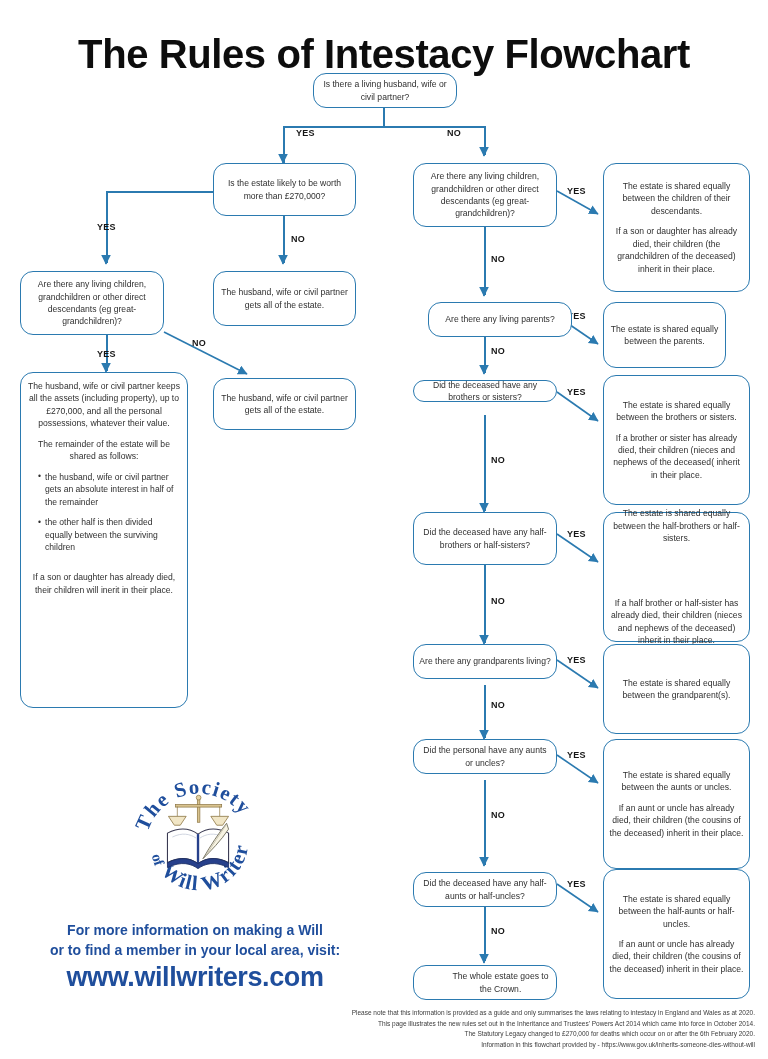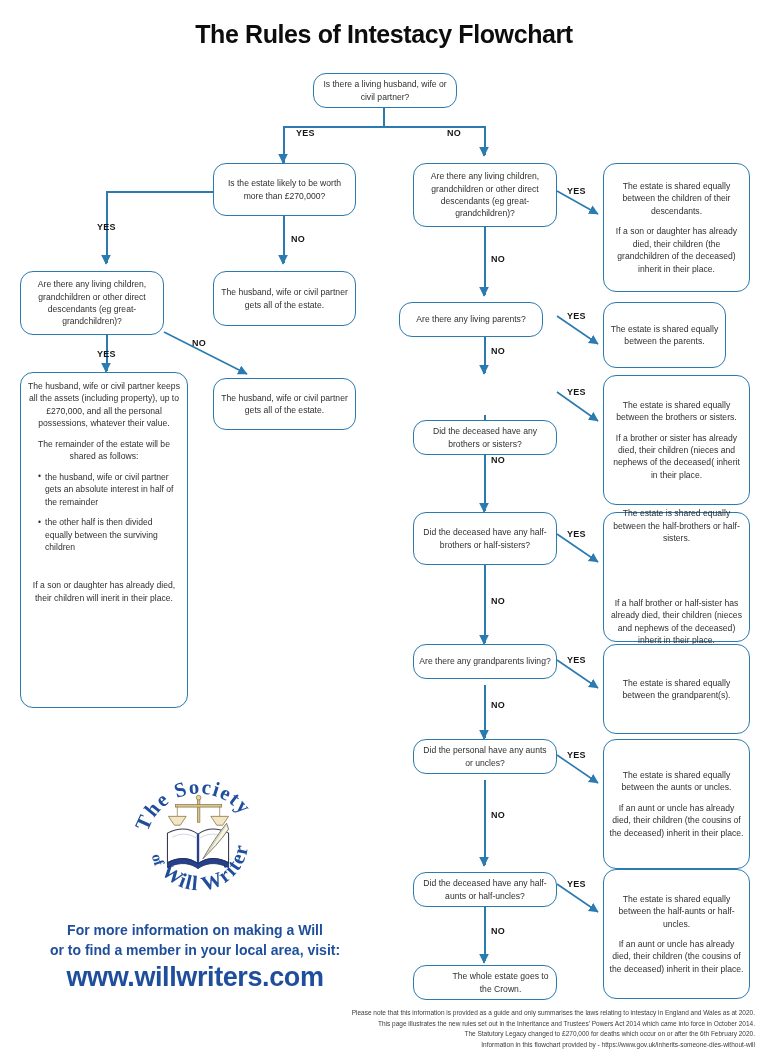--- a/index.html
+++ b/index.html
@@ -18,21 +18,21 @@
     height: 1059px;
     overflow: hidden;
     background: #ffffff;
   }
   #page-title {
     position: absolute;
     left: 0;
     top: 2px;
     width: 768px;
     text-align: center;
-    font-size: 25px;
+    font-size: 40px;
     font-weight: bold;
     letter-spacing: -0.4px;
     color: #0d0d0d;
     line-height: 1.25;
   }
 
   
   .fbox {
     position: absolute;
     box-sizing: border-box;
@@ -65,21 +65,21 @@
     text-align: left;
     align-self: flex-start;
     list-style: none;
   }
   .fbox ul li {
     position: relative;
     margin-bottom: 8px;
     padding-left: 7px;
     line-height: 1.45;
   }
-  .fbox ul li:last-child { margin-bottom: 16px; }
+  .fbox ul li:last-child { margin-bottom: 8px; }
   .fbox ul li:before {
     content: "\2022";
     position: absolute;
     left: 0;
     top: -0.5px;
   }
 
   
   .conn {
     position: absolute;
@@ -266,28 +266,28 @@
   </div>
 
   <div class="fbox" style="left:413px; top:163px; width:144px; height:64px;">
     <p>Are there any living children, grandchildren or other direct descendants (eg great-grandchildren)?</p>
   </div>
   <div class="fbox" style="left:603px; top:163px; width:147px; height:129px;">
     <p>The estate is shared equally between the children of their descendants.</p>
     <p>If a son or daughter has already died, their children (the grandchildren of the deceased) inherit in their place.</p>
   </div>
 
-  <div class="fbox" style="left:399px; top:302px; width:144px; height:35px;">
+  <div class="fbox" style="left:428px; top:302px; width:144px; height:35px;">
     <p>Are there any living parents?</p>
   </div>
   <div class="fbox" style="left:603px; top:302px; width:123px; height:66px;">
     <p>The estate is shared equally between the parents.</p>
   </div>
 
-  <div class="fbox" style="left:413px; top:380px; width:144px; height:35px;margin-top:40px;">
+  <div class="fbox" style="left:413px; top:380px; width:144px; height:22px;">
     <p>Did the deceased have any brothers or sisters?</p>
   </div>
   <div class="fbox" style="left:603px; top:375px; width:147px; height:130px;">
     <p>The estate is shared equally between the brothers or sisters.</p>
     <p>If a brother or sister has already died, their children (nieces and nephews of the deceased( inherit in their place.</p>
   </div>
 
   <div class="fbox" style="left:413px; top:512px; width:144px; height:53px;">
     <p>Did the deceased have any half-brothers or half-sisters?</p>
   </div>

